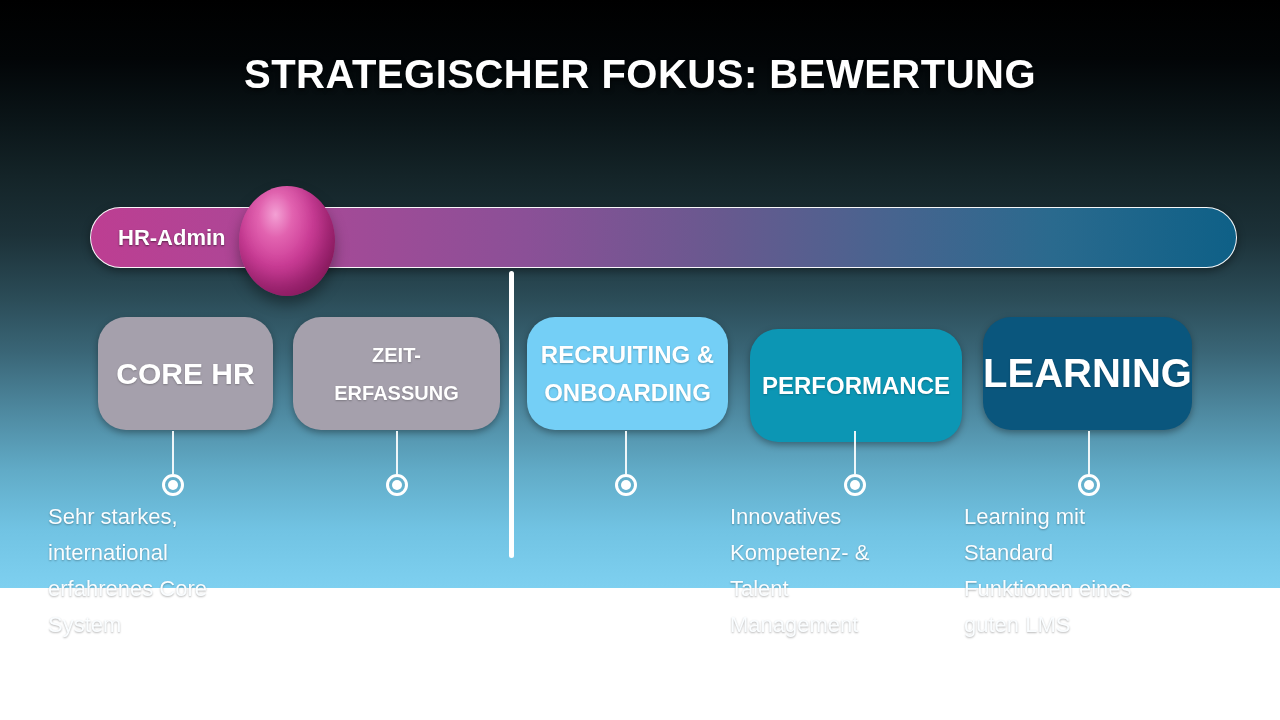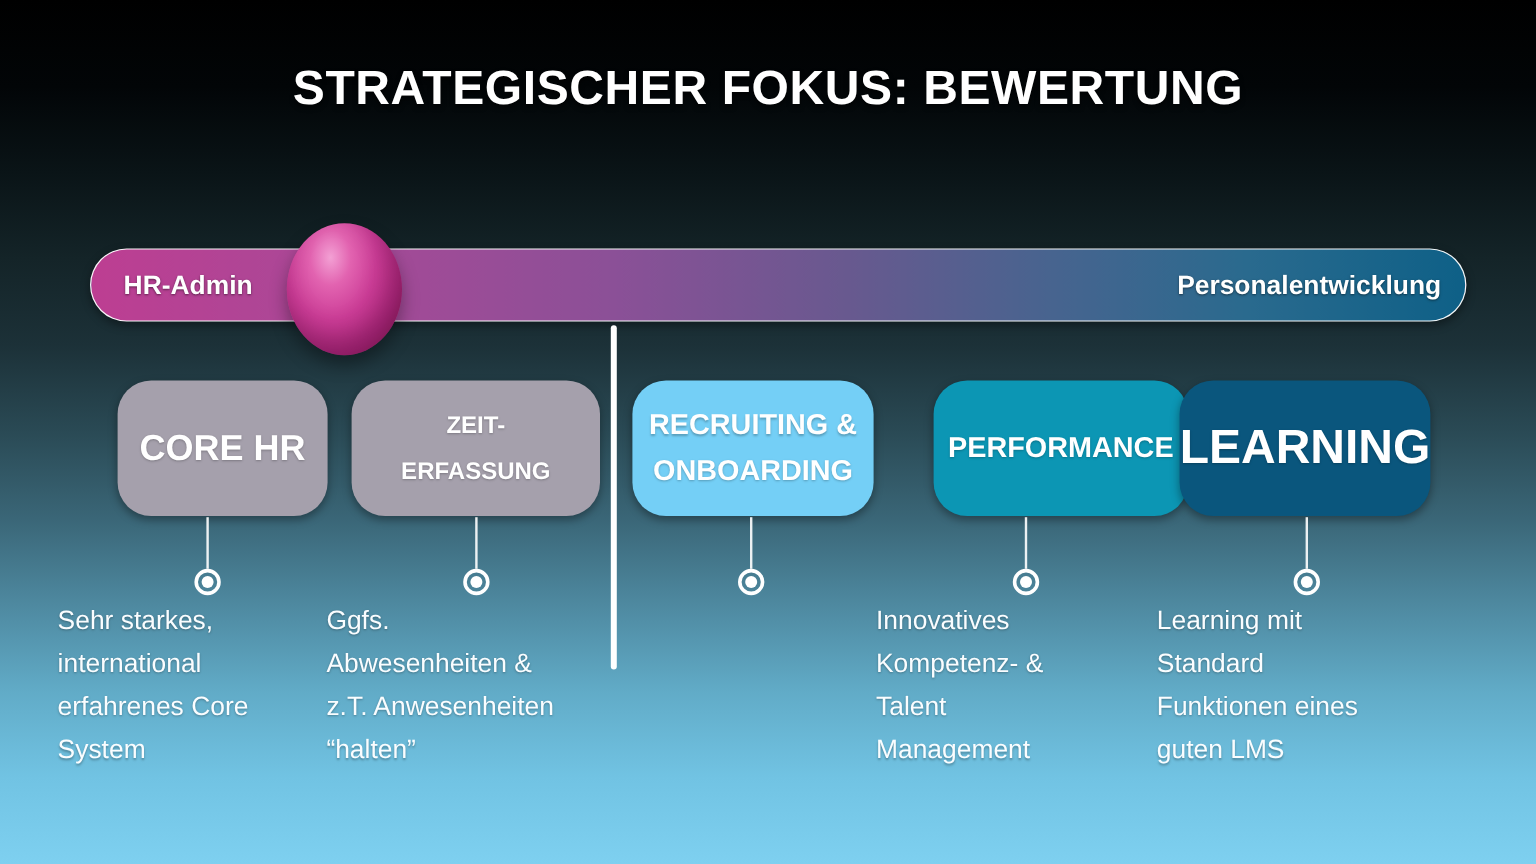--- a/index.html
+++ b/index.html
@@ -1,31 +1,31 @@
 <!DOCTYPE html>
 <html><head>
 <meta charset="utf-8">
 <style>
   html,body{margin:0;padding:0;}
   body{width:1280px;height:720px;overflow:hidden;font-family:"Liberation Sans","DejaVu Sans",sans-serif;}
   .slide{
-    position:relative;width:1280px;height:720px;
+    position:relative;width:1280px;height:588px;
     background:linear-gradient(180deg,
       #000000 0%, #020507 10%, #0a1417 20%, #142428 30%,
       #1c3138 40%, #2a4a55 50%, #3a6677 60%, #4e89a0 70%,
       #61abc7 80%, #71c3e3 90%, #7ed0f0 100%);
   }
   .title{
     position:absolute;top:52px;left:0;width:1280px;
     text-align:center;color:#ffffff;font-weight:bold;font-size:40px;
     letter-spacing:.5px;text-shadow:0 2px 4px rgba(0,0,0,.65);
   }
   
   .bar{
-    position:absolute;left:75px;top:207px;width:1147px;height:61px;
+    position:absolute;left:90px;top:207px;width:1147px;height:61px;
     box-sizing:border-box;border:1.5px solid rgba(255,255,255,.95);
     border-radius:31px;
     background:linear-gradient(90deg,#bd3e92 0%,#a84997 18%,#8b5097 38%,#68598f 55%,#47648f 70%,#2a6a8e 84%,#0e6087 100%);
     display:flex;align-items:center;justify-content:space-between;
     padding:0 20px 0 27px;
     box-shadow:0 3px 8px rgba(0,0,0,.4);
   }
   .bar-label{color:#ffffff;font-weight:bold;font-size:22px;text-shadow:0 1px 2px rgba(0,0,0,.5);}
   .sphere{
     position:absolute;left:239px;top:186px;width:96px;height:110px;border-radius:50%;
@@ -40,21 +40,21 @@
   .box{
     position:absolute;top:317px;height:113px;box-sizing:border-box;
     border-radius:28px;display:flex;align-items:center;justify-content:center;
     text-align:center;color:#ffffff;font-weight:bold;white-space:pre-line;
     box-shadow:0 3px 7px rgba(0,0,0,.35);
     text-shadow:0 1px 2px rgba(0,0,0,.25);
   }
   .box.i1{left:98px;width:175px;font-size:30px;}
   .box.i2{left:293px;width:207px;font-size:20px;line-height:38px;}
   .box.i3{left:527px;width:201px;font-size:24px;line-height:38px;}
-  .box.i4{left:778px;width:212px;font-size:24px;}
+  .box.i4{left:750px;width:212px;font-size:24px;margin-top:12px;}
   .box.i5{left:983px;width:209px;font-size:40px;}
   
   .connector{position:absolute;top:431px;width:2px;height:43px;background:rgba(255,255,255,.9);}
   .connector.i1{left:172px;} .connector.i2{left:396px;} .connector.i3{left:625px;}
   .connector.i4{left:854px;} .connector.i5{left:1088px;}
   .bullet{
     position:absolute;top:474px;width:22px;height:22px;box-sizing:border-box;
     border:3px solid #ffffff;border-radius:50%;
     display:flex;align-items:center;justify-content:center;
   }
@@ -72,21 +72,20 @@
 </style>
 </head>
 <body>
 
 <div class="slide">
 
   <div class="title">STRATEGISCHER FOKUS: BEWERTUNG</div>
 
   <div class="bar">
     <span class="bar-label">HR-Admin</span>
-    <span class="bar-label">Personalentwicklung</span>
   </div>
   <div class="sphere"></div>
 
   <div class="divider"></div>
 
   <div class="box i1" style="background-color: rgb(165, 160, 172);">CORE HR</div>
   <div class="box i2" style="background-color: rgb(165, 160, 172);">ZEIT-
 ERFASSUNG</div>
   <div class="box i3" style="background-color: rgb(116, 207, 246);">RECRUITING &amp;
 ONBOARDING</div>
@@ -112,24 +111,20 @@
       <div class="dot"></div>
     </div>
   <div class="bullet i5">
       <div class="dot"></div>
     </div>
 
   <div class="desc i1">Sehr starkes,
 international
 erfahrenes Core
 System</div>
-  <div class="desc i2">Ggfs.
-Abwesenheiten &amp;
-z.T. Anwesenheiten
-“halten”</div>
   <div class="desc i4">Innovatives
 Kompetenz- &amp;
 Talent
 Management</div>
   <div class="desc i5">Learning mit
 Standard
 Funktionen eines
 guten LMS</div>
 
 </div>

